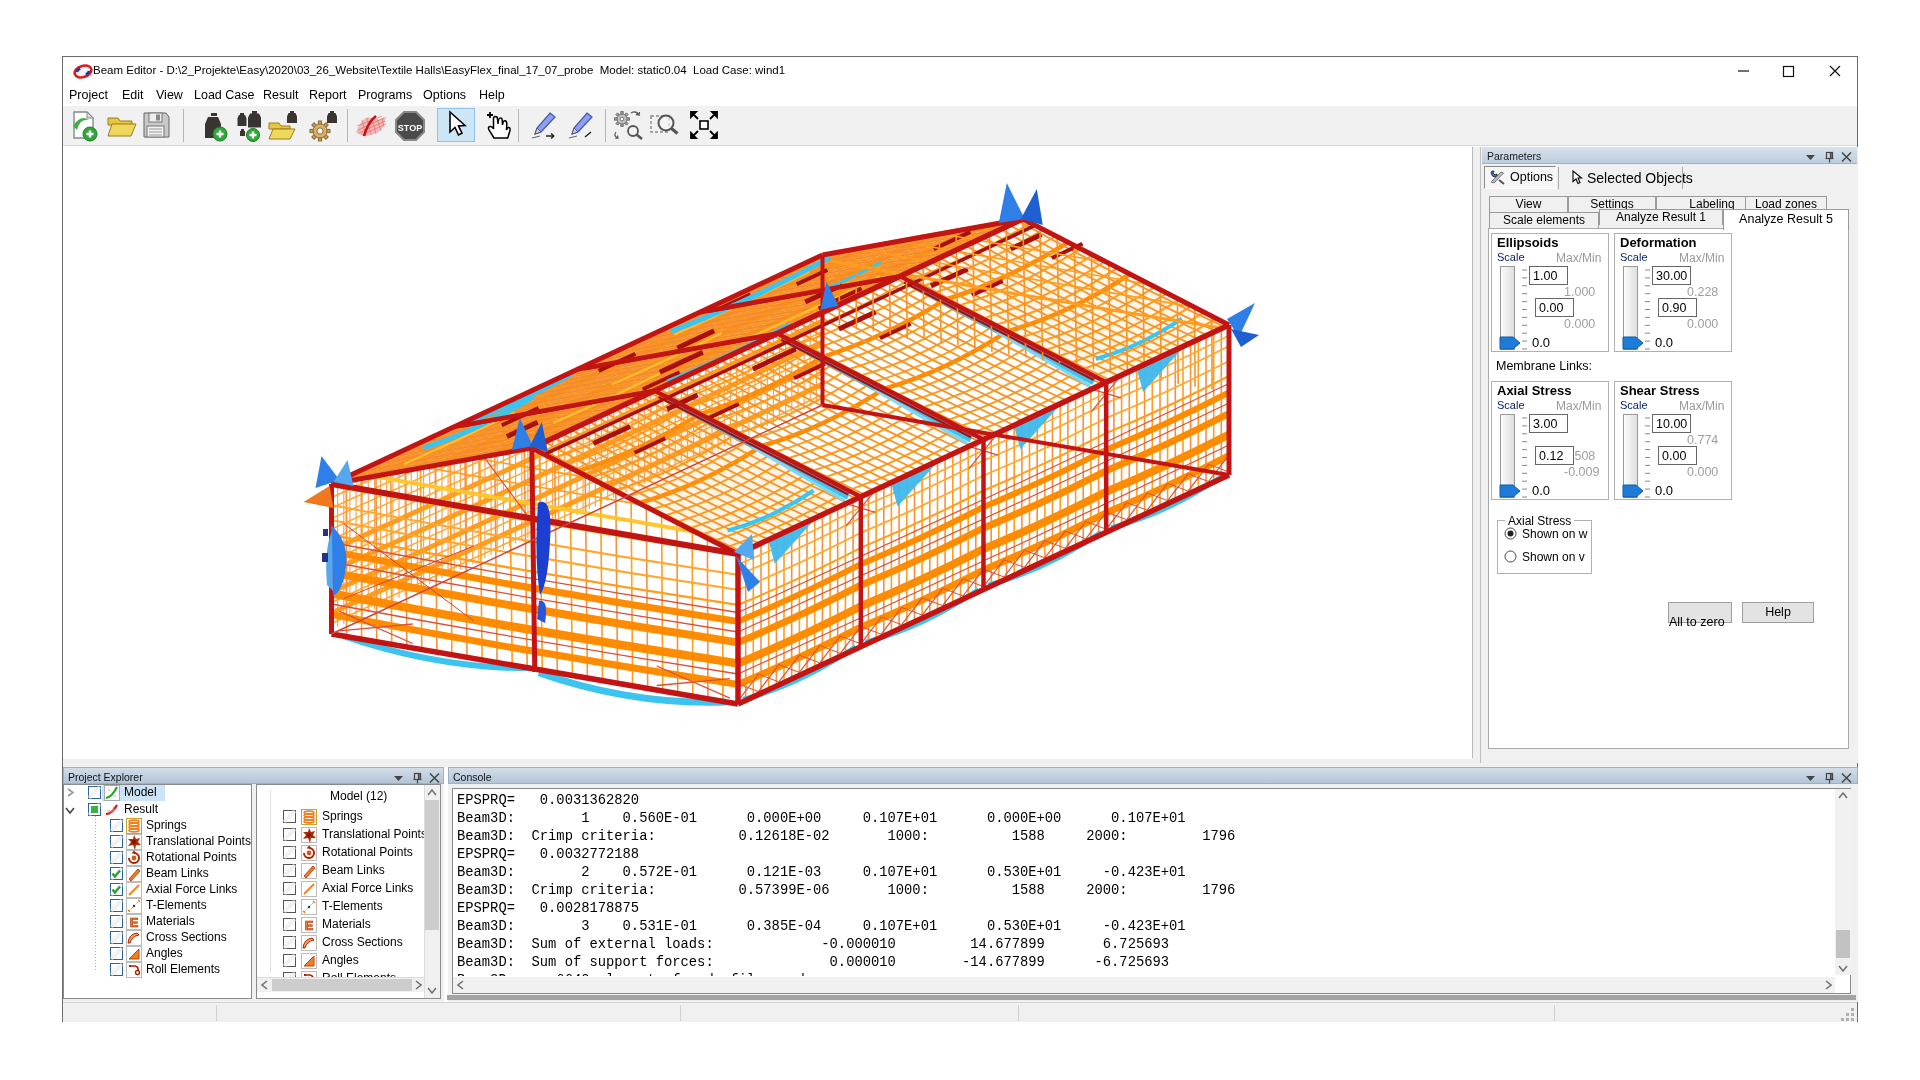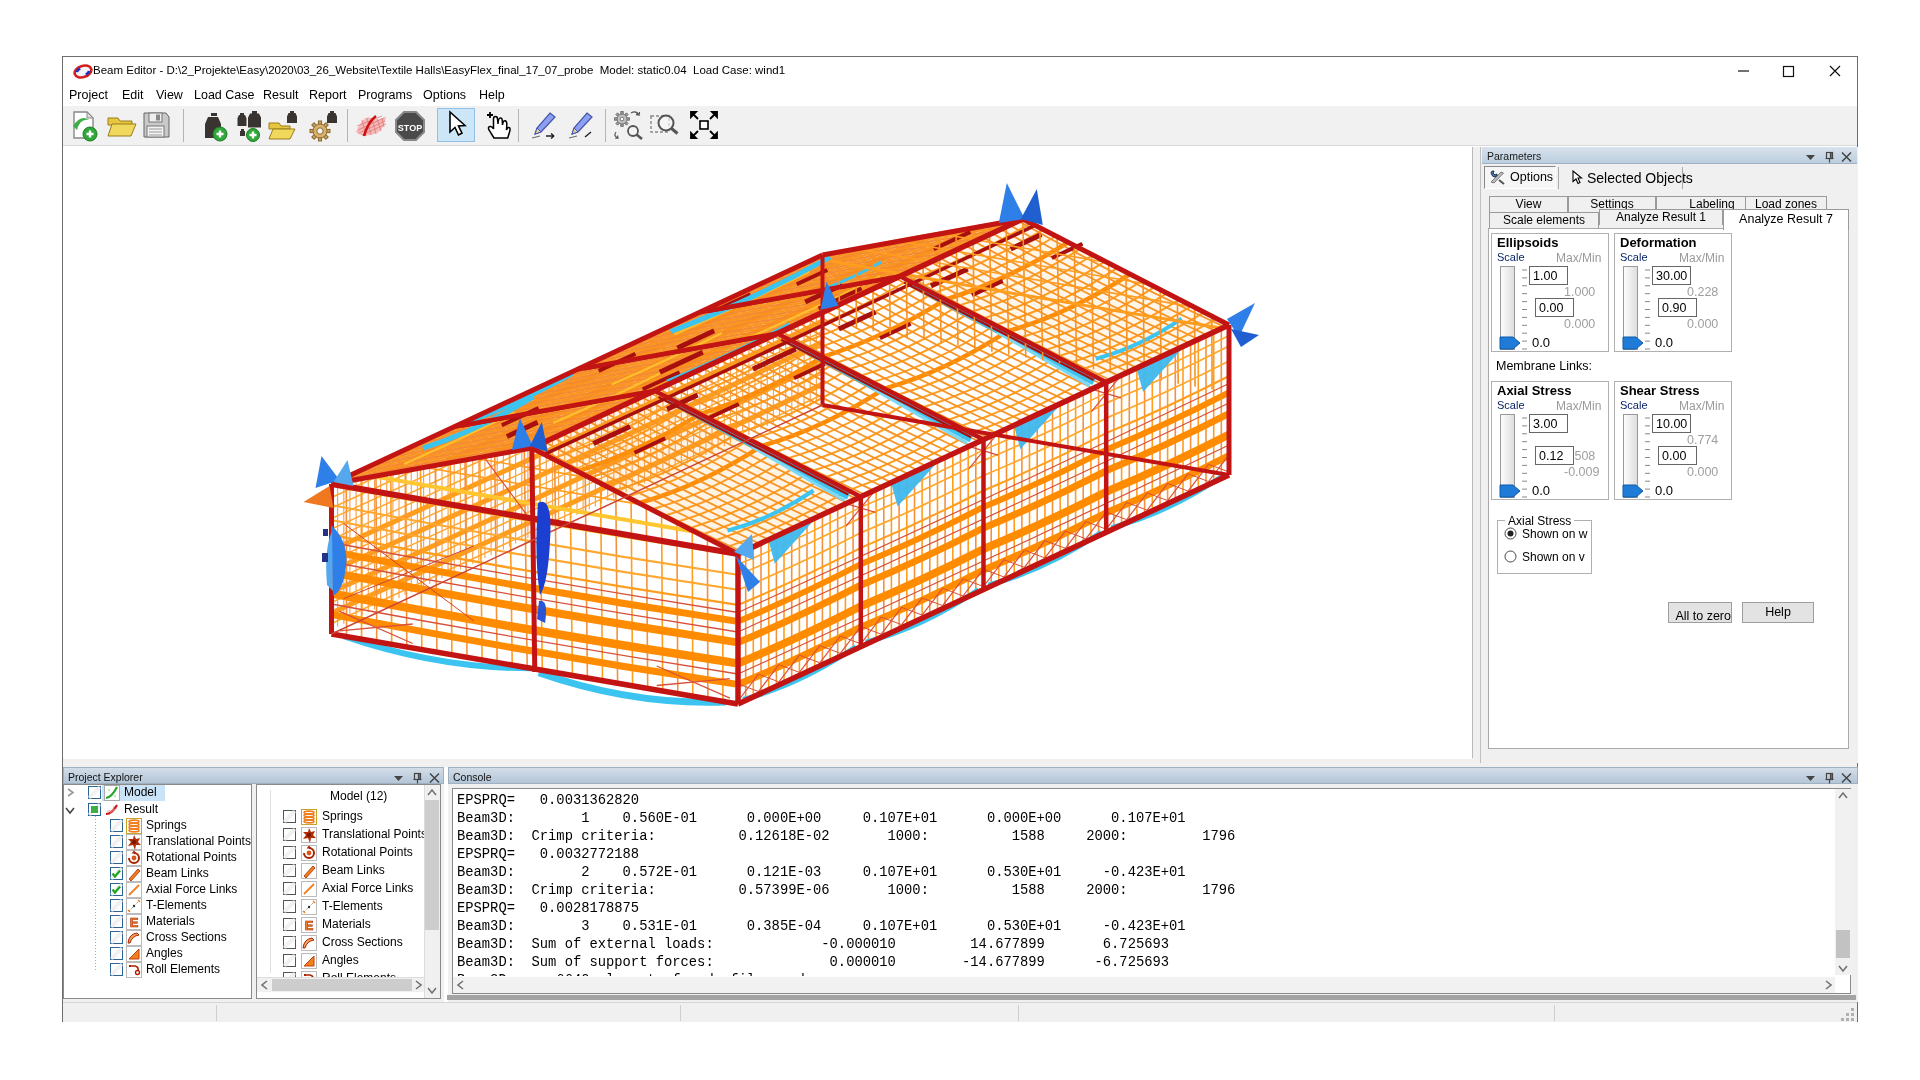--- a/index.html
+++ b/index.html
@@ -843,21 +843,21 @@
 </svg></div>
     <div style="position:absolute;left:106px;top:23px;font-size:14px">Selected Objects</div>
     <div style="position:absolute;left:77px;top:20px;width:1px;height:22px;background:#aaa"></div>
     <div style="position:absolute;left:201px;top:20px;width:1px;height:22px;background:#aaa"></div>
     <div class="tab" style="left:8px;top:49px;width:79px">View</div>
       <div class="tab" style="left:87px;top:49px;width:88px">Settings</div>
       <div class="tab" style="left:175px;top:49px;width:112px">Labeling</div>
       <div class="tab" style="left:264px;top:49px;width:82px">Load zones</div>
       <div class="tab" style="left:8px;top:65px;width:110px">Scale elements</div>
       <div class="tab" style="left:118px;top:62px;width:124px">Analyze Result 1</div>
-      <div class="tab active" style="left:242px;top:62px;width:126px">Analyze Result 7</div>
+      <div class="tab active" style="left:242px;top:62px;width:126px">Analyze Result 5</div>
     <div id="tabpage"></div>
     <div class="grp" style="left:10px;top:86px">
 <div class="gtitle">Ellipsoids</div>
 <div class="glbl" style="left:5px;top:17px;color:#0a246a">Scale</div>
 <div class="glbl" style="left:64px;top:17px;color:#9a9a9a;font-size:12px">Max/Min</div>
 <div class="track"></div>
 <svg width="22" height="14" viewBox="0 0 22 14" style="position:absolute;left:7px;top:102px">
           <path d="M1,1 h13 l7,6 -7,6 h-13 z" fill="#1e7bd7" stroke="#0f5cab"></path>
         </svg>
 <svg width="8" height="86" viewBox="0 0 8 86" style="position:absolute;left:29px;top:33px">
@@ -965,21 +965,21 @@
     <div style="position:absolute;left:24px;top:367px;font-size:12px;background:#fff;padding:0 3px;z-index:3">Axial Stress</div>
     <svg width="13" height="13" style="position:absolute;left:23px;top:380px;z-index:3" viewBox="0 0 13 13">
         <circle cx="6.5" cy="6.5" r="5.5" fill="#fff" stroke="#444"></circle>
         <circle cx="6.5" cy="6.5" r="3" fill="#222"></circle>
       </svg>
     <div style="position:absolute;left:41px;top:380px;font-size:12px;z-index:3">Shown on w</div>
     <svg width="13" height="13" style="position:absolute;left:23px;top:403px;z-index:3" viewBox="0 0 13 13">
         <circle cx="6.5" cy="6.5" r="5.5" fill="#fff" stroke="#444"></circle>
       </svg>
     <div style="position:absolute;left:41px;top:403px;font-size:12px;z-index:3">Shown on v</div>
-    <div style="position:absolute;left:187px;top:455px;width:64px;height:21px;background:#e3e3e3;border:1px solid #9e9e9e;font-size:12.5px;text-align:right;padding-top:6px;z-index:2">All to zero</div>
+    <div style="position:absolute;left:187px;top:455px;width:64px;height:21px;background:#e3e3e3;border:1px solid #9e9e9e;font-size:12.5px;text-align:left;padding-top:12px;z-index:2">All to zero</div>
     <div style="position:absolute;left:261px;top:455px;width:72px;height:21px;background:#e3e3e3;border:1px solid #9e9e9e;font-size:12.5px;text-align:center;padding-top:2px;z-index:2">Help</div>
   </div>
   <div id="pe">
     <div class="dockhead">
         <span class="pt">Project Explorer</span>
         <div class="hico" style="right:2px">
 <svg width="48" height="13" viewBox="0 0 48 13">
 <path d="M1,4 l9,0 -4.5,5 z" fill="#444"></path>
 <g stroke="#444" stroke-width="1.2" fill="none">
               <rect x="21.5" y="1.5" width="6" height="6"></rect>

